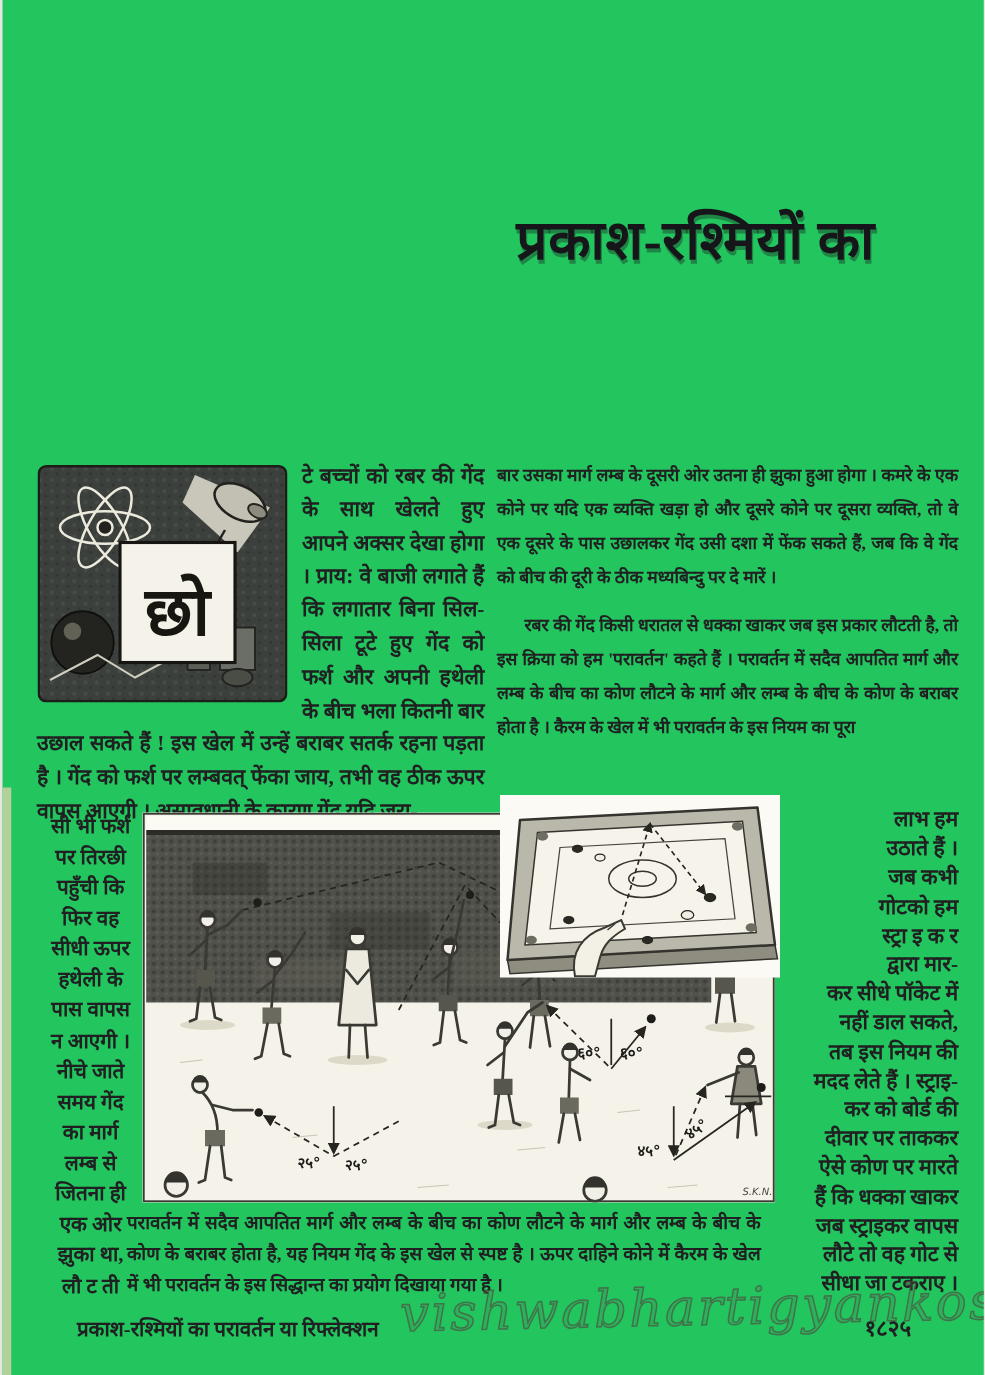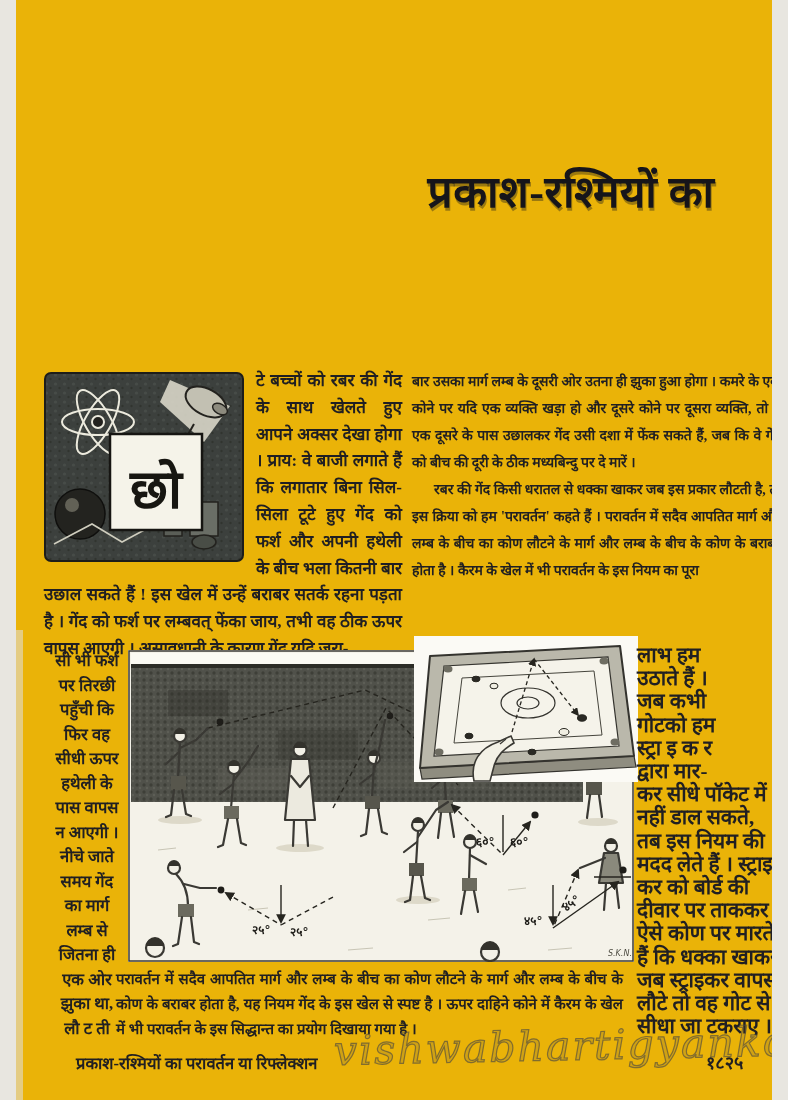--- a/index.html
+++ b/index.html
@@ -1,20 +1,21 @@
 <!DOCTYPE html>
 <html><head>
 <meta charset="utf-8">
 <style>
   html,body{margin:0;padding:0;background:#e8e6e0;}
   .page{
     position:relative;width:756px;height:1100px;margin:0 auto;
-    background:#eab308;overflow:hidden;
+    background:#22c55e;overflow:hidden;
     font-family:"Liberation Serif","DejaVu Serif",serif;
     color:#201f22;
+    padding-left:29px;
   }
   .edge-strip{position:absolute;left:0;top:630px;width:7px;height:470px;
     background:#e2d4ae;opacity:.75;}
   .title-block{
     position:absolute;left:340px;top:162px;width:430px;text-align:center;
     font-weight:700;font-size:44px;line-height:62px;letter-spacing:.5px;
     color:#16151a;text-shadow:1px 3px 0 rgba(25,25,30,.38);
   }
   .intro{
     position:absolute;left:28px;top:301px;width:737px;
@@ -22,28 +23,28 @@
   }
   .col-left{
     position:absolute;left:28px;top:368px;width:358px;
     font-size:17px;line-height:26.8px;font-weight:600;text-align:justify;
   }
   .dropcap-art{float:left;width:200px;height:190px;margin:4px 12px 4px 0;}
   .col-right{
     position:absolute;left:396px;top:368px;width:369px;
     font-size:14px;line-height:27px;font-weight:600;text-align:justify;
   }
-  .col-right .p2{text-indent:22px;margin-top:0;}
+  .col-right .p2{text-indent:22px;margin-top:12px;}
   .narrow-left{
     position:absolute;left:28px;top:649px;width:86px;
     font-size:16.5px;line-height:24.5px;font-weight:600;text-align:center;
   }
   .narrow-right{
     position:absolute;left:621px;top:644px;width:144px;
-    font-size:21px;line-height:23.2px;font-weight:600;
+    font-size:17px;line-height:23.2px;font-weight:600;text-align:right;
   }
   .illo-box{
     position:absolute;left:112px;top:650px;width:506px;height:312px;
     background:#f4f2e9;
   }
   .carrom-box{
     position:absolute;left:398px;top:636px;width:224px;height:146px;
     background:#fbfaf5;
   }
   .caption{

